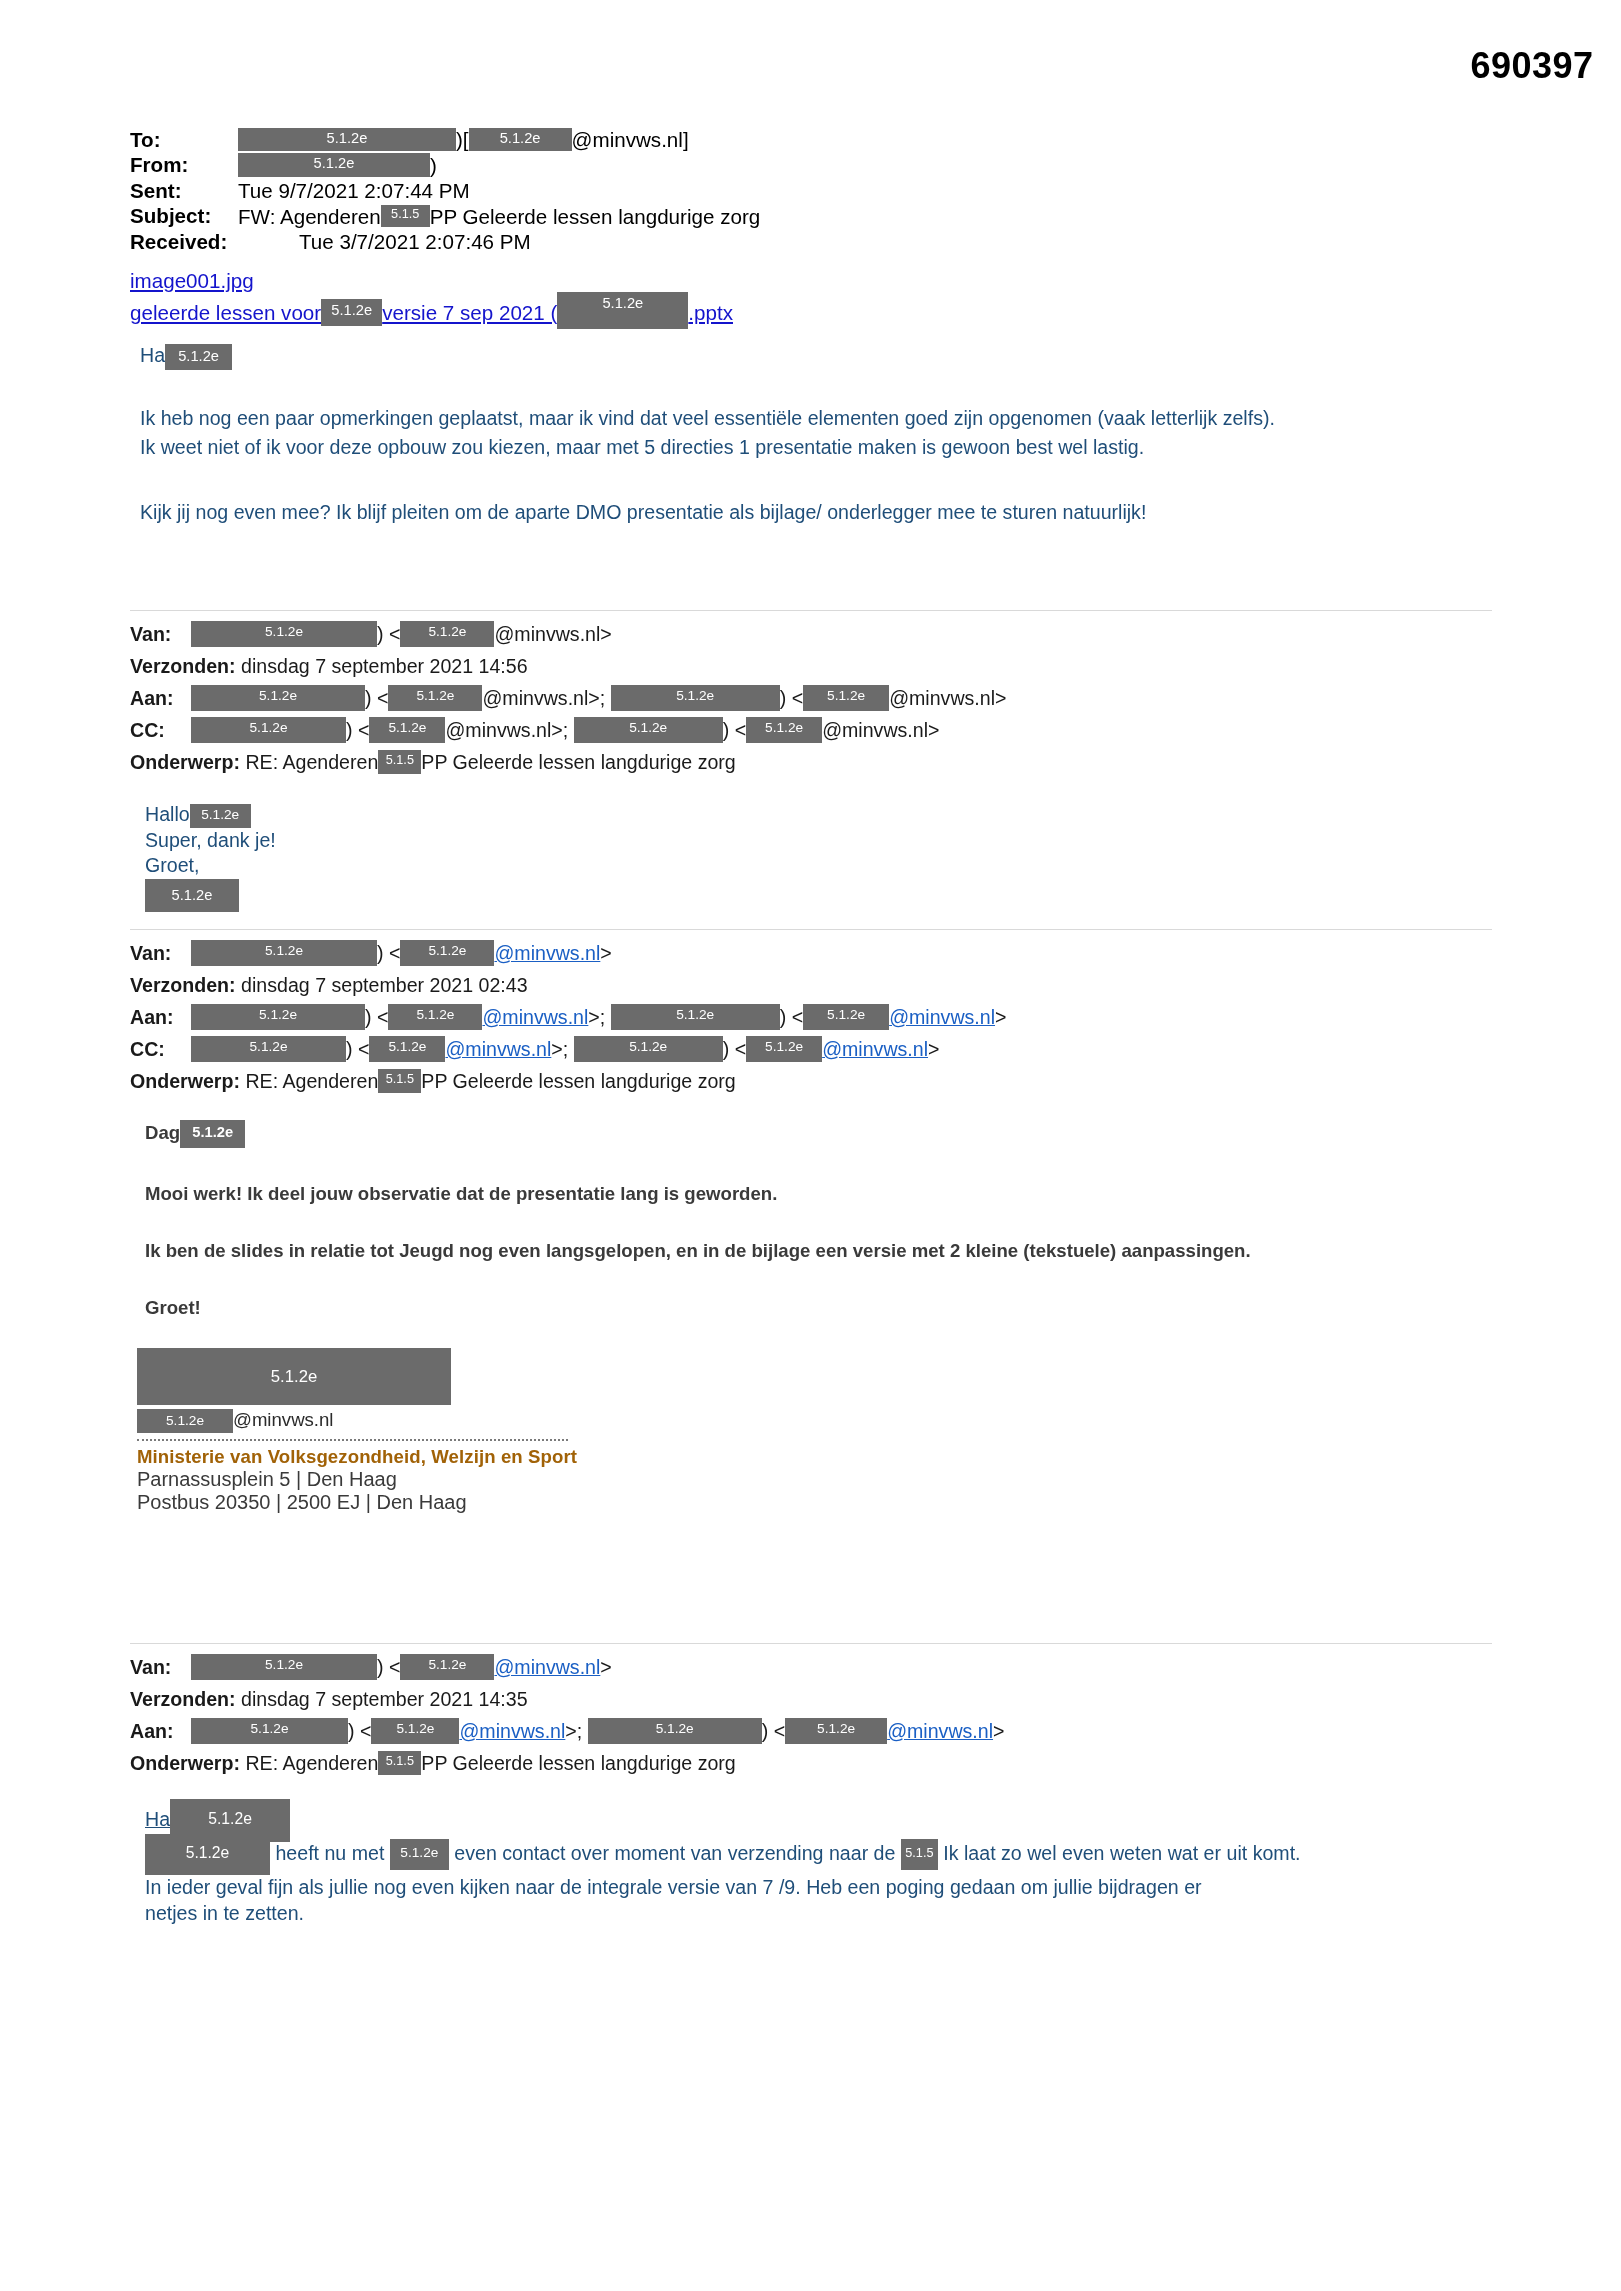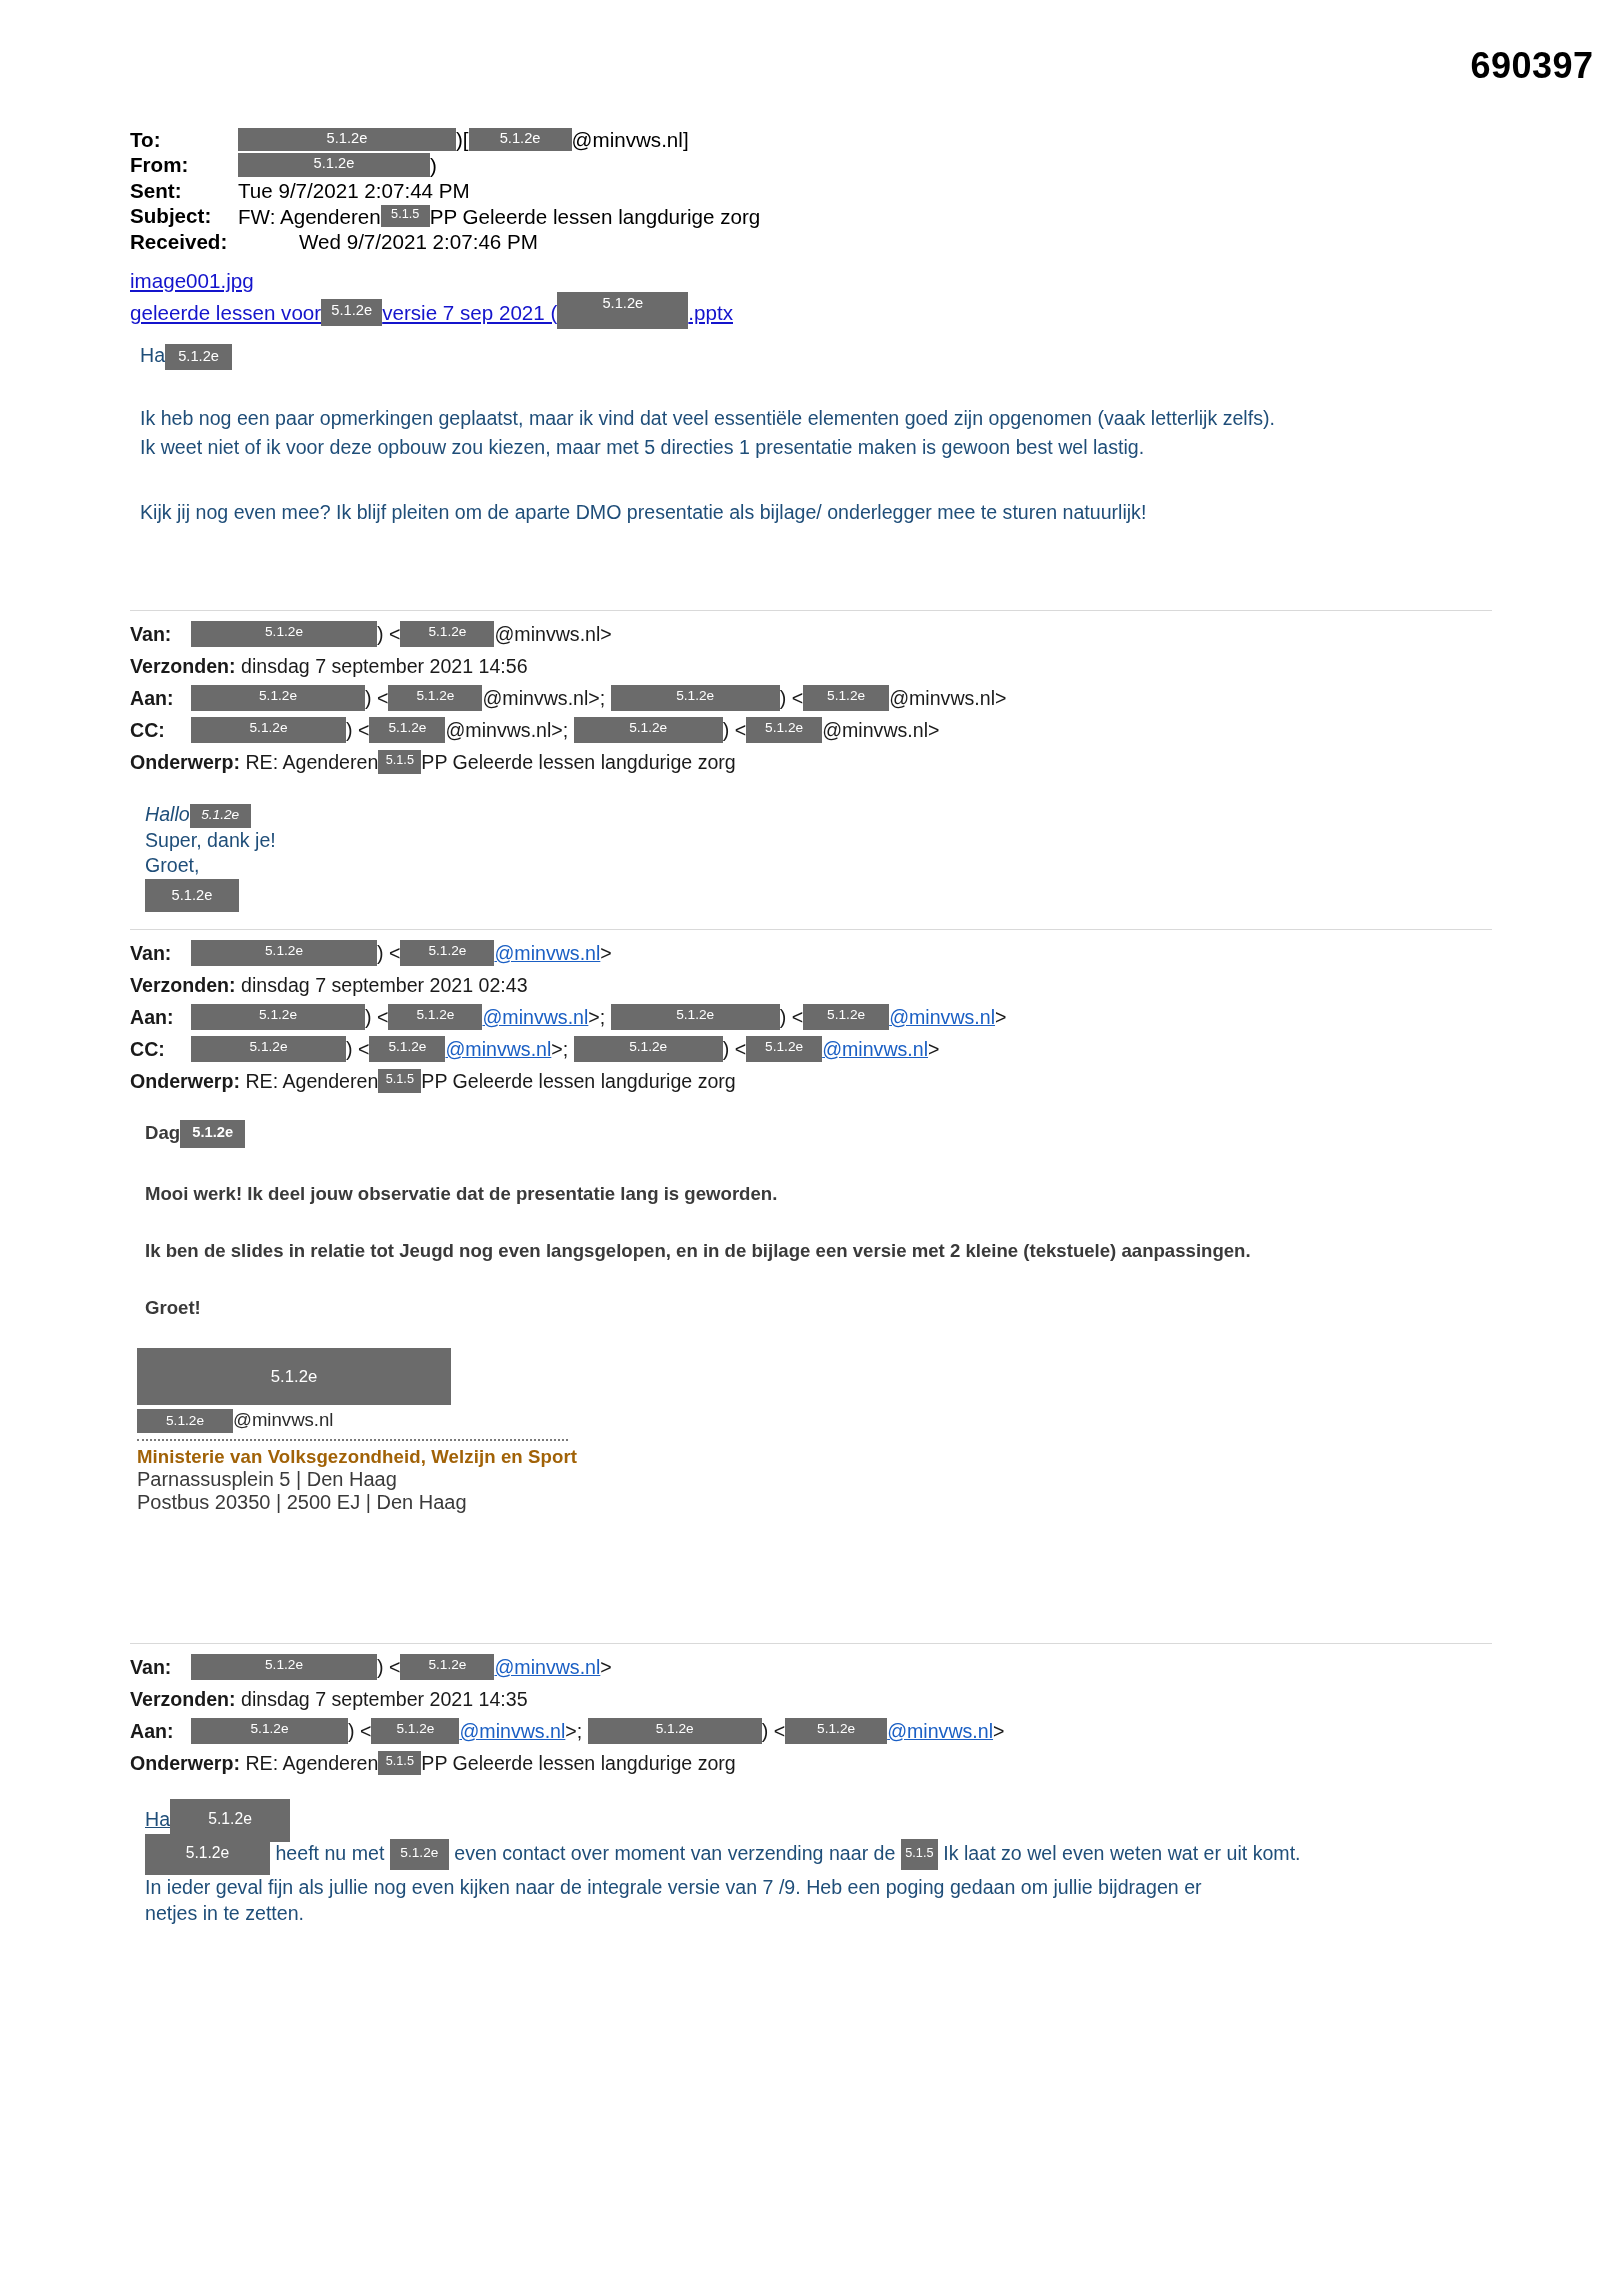--- a/index.html
+++ b/index.html
@@ -186,21 +186,21 @@
 
     <span class="hdr-row">
       <span class="hdr-label">Sent:</span><span class="hdr-val">Tue 9/7/2021 2:07:44 PM</span>
     </span>
 
     <span class="hdr-row">
       <span class="hdr-label">Subject:</span><span class="hdr-val">FW: Agenderen</span><span class="rb rb-sub">5.1.5</span><span class="hdr-val">PP Geleerde lessen langdurige zorg</span>
     </span>
 
     <span class="hdr-row">
-      <span class="hdr-label">Received:</span><span class="hdr-val" style="padding-left:61px;">Wed 9/7/2021 2:07:46 PM</span>
+      <span class="hdr-label">Received:</span><span class="hdr-val" style="padding-left:61px;">Tue 3/7/2021 2:07:46 PM</span>
     </span>
   </div>
 
   <div class="attachments">
     <div>
       <span class="att-link">image001.jpg</span>
     </div>
     <div>
       <span class="att-link">geleerde lessen voor</span><span class="rb rb-a1">5.1.2e</span><span class="att-link">versie 7 sep 2021 (</span><span class="rb rb-a2">5.1.2e</span><span class="att-link">.pptx</span>
     </div>
@@ -236,21 +236,21 @@
     <span class="qrow">
       <span class="qlabel cc">CC:</span><span class="rb" style="width:155px;height:25.5px;">5.1.2e</span><span class="qtxt">)</span> <span class="qtxt">&lt;</span><span class="rb" style="width:76px;height:25.5px;">5.1.2e</span><span class="mail">@minvws.nl</span><span class="qtxt">&gt;;</span> <span class="rb" style="width:149px;height:25.5px;">5.1.2e</span><span class="qtxt">)</span> <span class="qtxt">&lt;</span><span class="rb" style="width:76px;height:25.5px;">5.1.2e</span><span class="mail">@minvws.nl</span><span class="qtxt">&gt;</span>
     </span>
 
     <span class="qrow">
       <span class="qlabel">Onderwerp:</span> <span class="qtxt">RE: Agenderen</span><span class="rb" style="width:43px;height:23.5px;font-size:12.7px;padding-top:3.9px;">5.1.5</span><span class="qtxt">PP Geleerde lessen langdurige zorg</span>
     </span>
   </div>
 
   <div class="abs bodyblue" style="left:145px; top:802px; line-height:25.5px;">
-    <div style="white-space:nowrap;font-style:italic;">
+    <div style="white-space:nowrap;">
       <span>Hallo</span><span class="rb" style="width:61px;height:23.5px;font-size:13.7px;line-height:1;padding-top:3.9px;vertical-align:middle;">5.1.2e</span>
     </div>
     <div>Super, dank je!</div>
     <div>Groet,</div>
     <div>
       <span class="rb" style="width:94px;height:33px;font-size:14.7px;line-height:33px;">5.1.2e</span>
     </div>
   </div>
 
   <div class="hr" style="top:929px;"></div>

